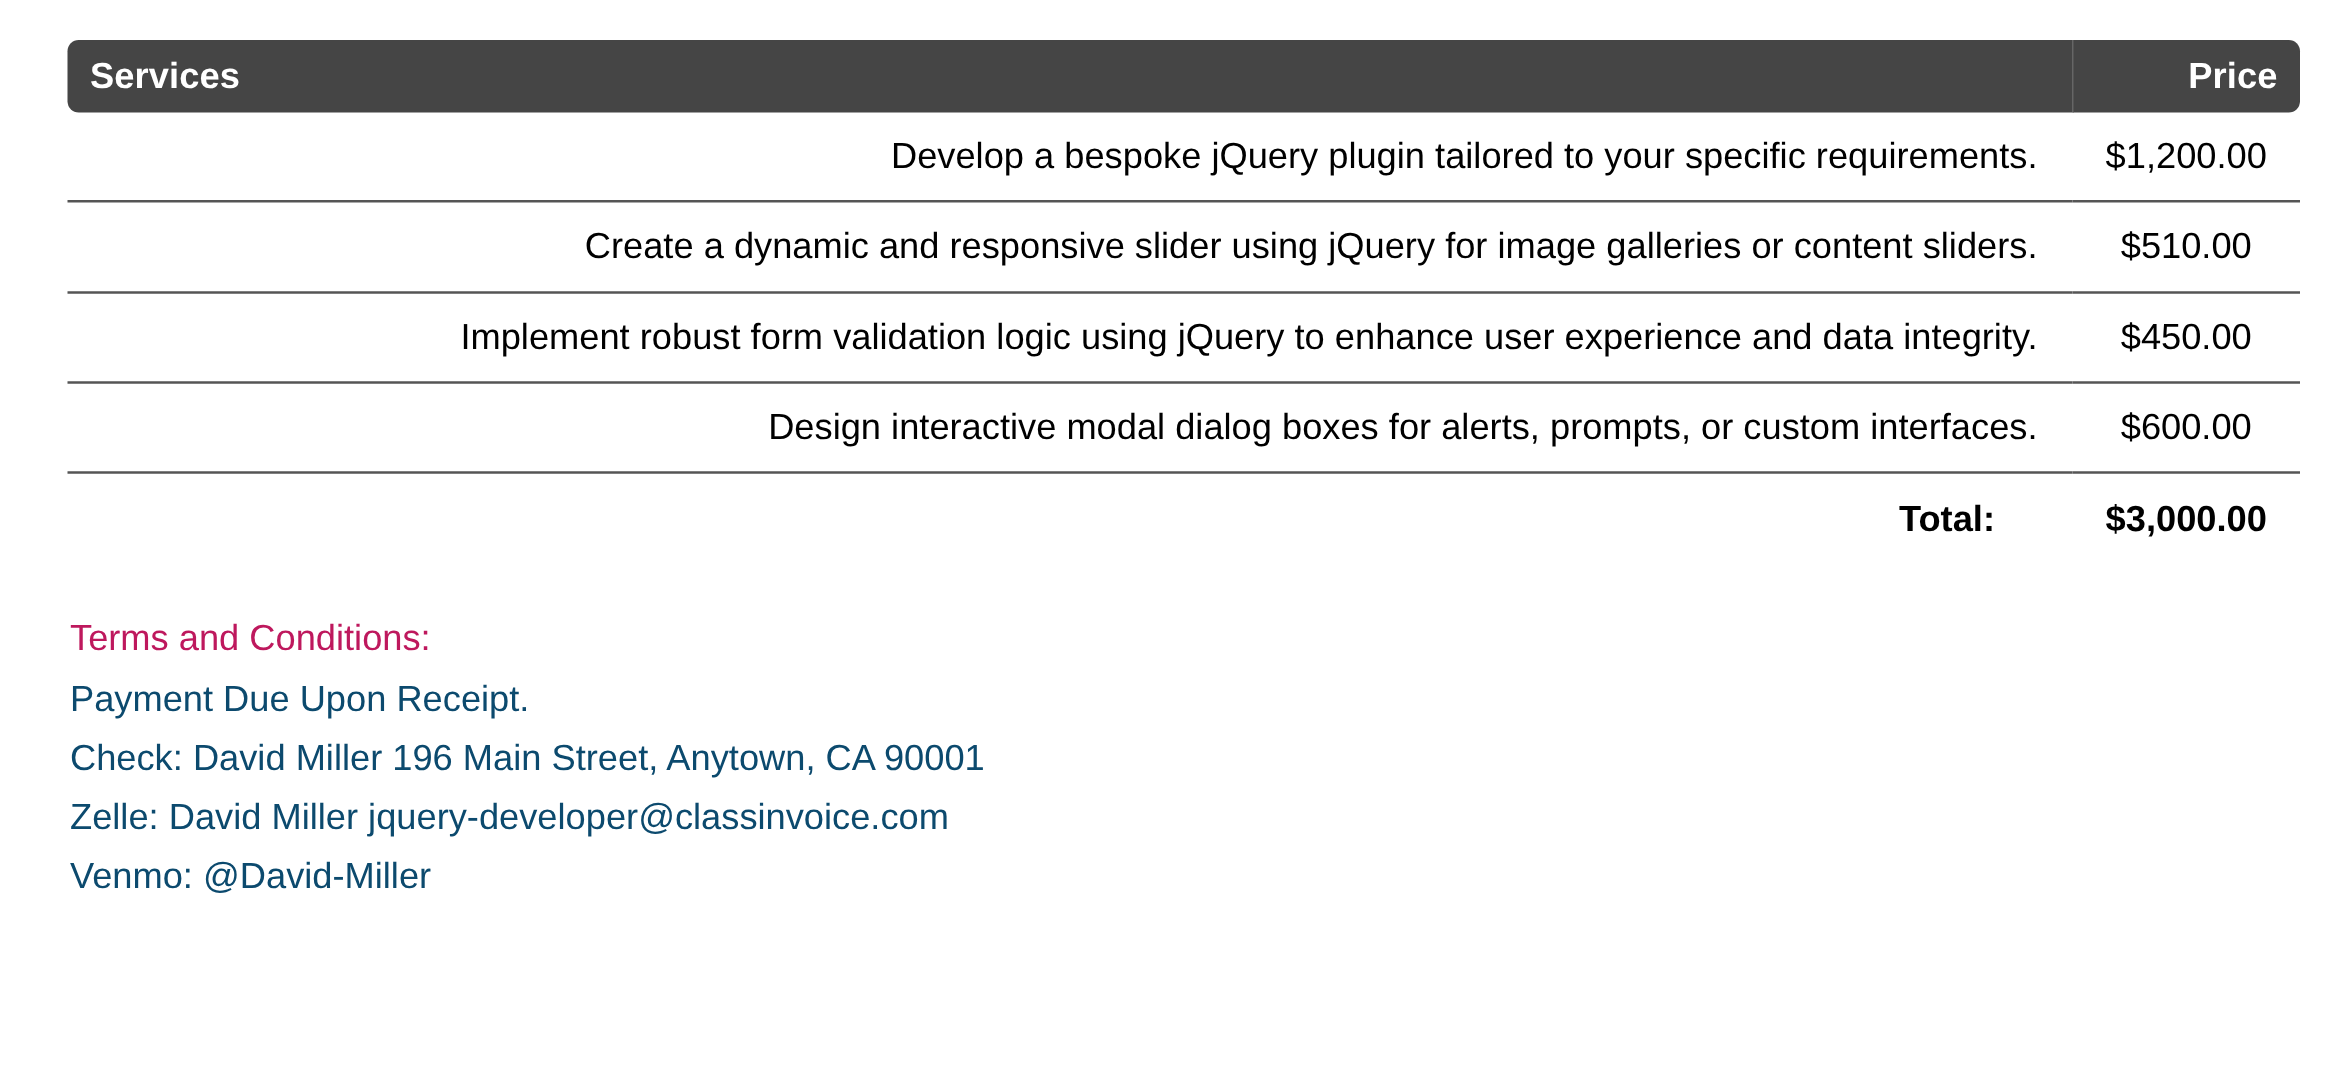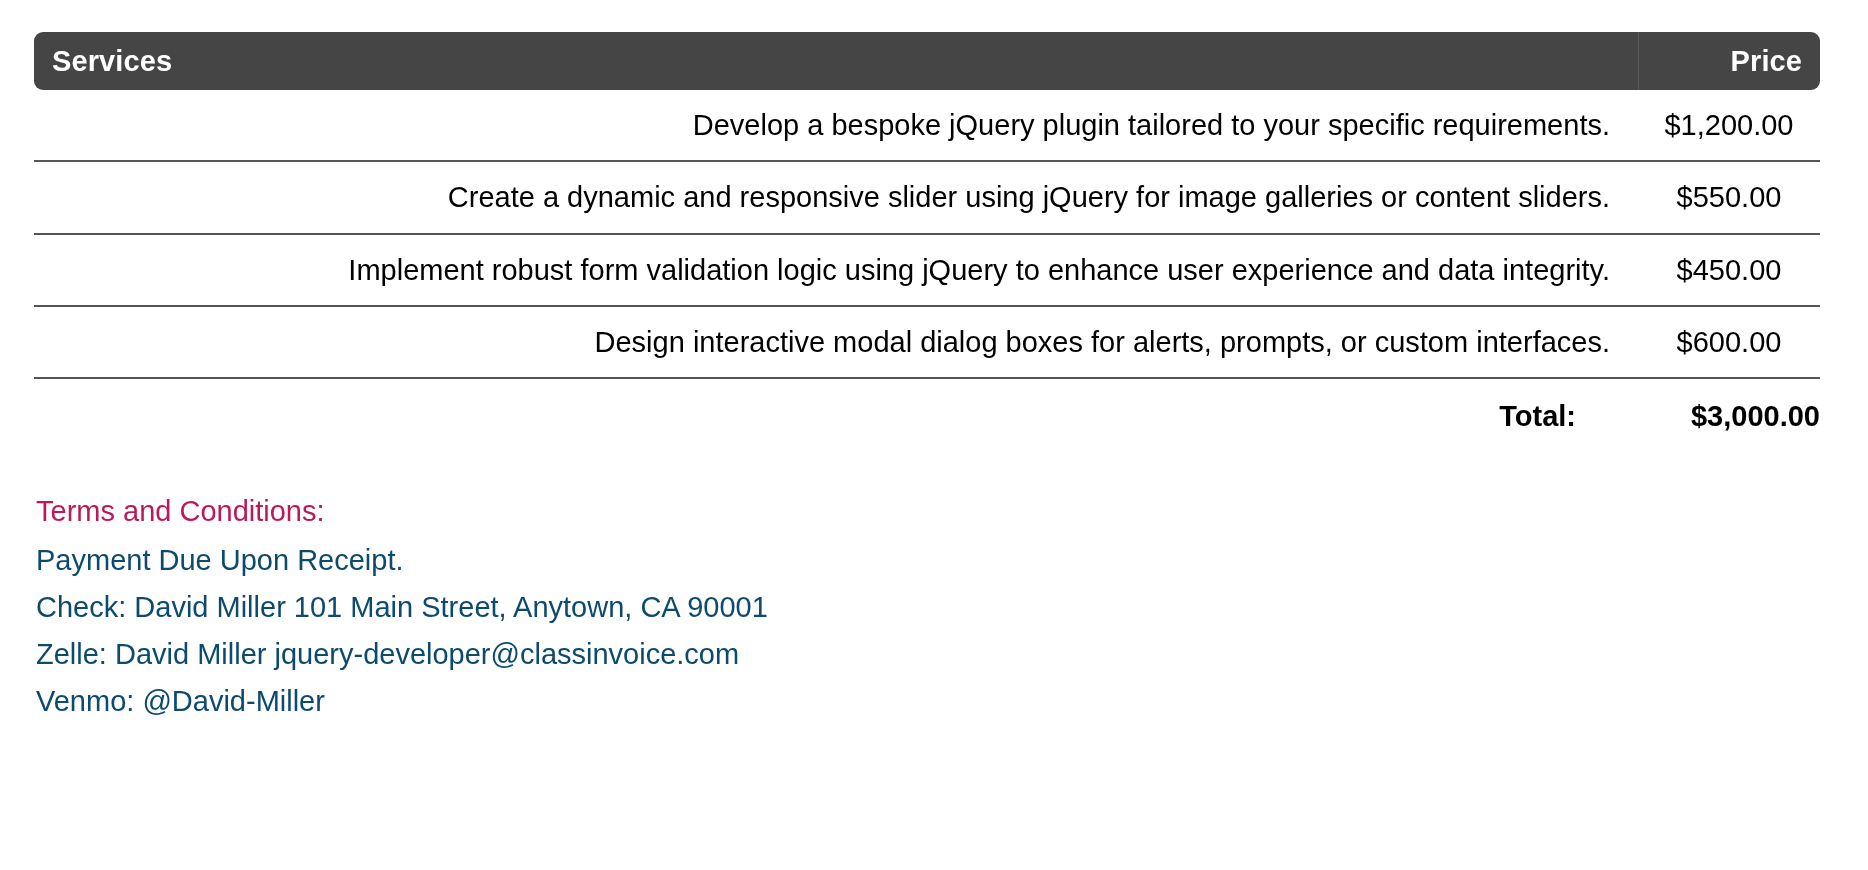--- a/index.html
+++ b/index.html
@@ -14,21 +14,21 @@
   body {
     font-family: "Liberation Sans", sans-serif;
     color: #000000;
     -webkit-font-smoothing: antialiased;
   }
 
   .page {
     position: relative;
     width: 1868px;
     height: 870px;
-    padding: 32px 40px 0 34px;
+    padding: 32px 40px 0 54px;
   }
 
   
   .invoice-table {
     width: 1786px;
     border-collapse: collapse;
     table-layout: fixed;
   }
 
   .invoice-table col.col-service { width: 1604px; }
@@ -92,21 +92,21 @@
     padding-top: 18px;
     padding-bottom: 0;
   }
 
   tr.total-row td.total-label {
     text-align: right;
     padding-right: 62px;
   }
 
   tr.total-row td.total-value {
-    text-align: right;
+    text-align: center;
     white-space: nowrap;
   }
 
   
   .terms {
     margin-top: 62px;
     padding-left: 2px;
   }
 
   .terms-heading {
@@ -144,39 +144,39 @@
       </tr>
     </thead>
 
     <tbody>
       <tr>
         <td class="cell-service">Develop a bespoke jQuery plugin tailored to your specific requirements.</td>
         <td class="cell-price">$1,200.00</td>
       </tr>
       <tr>
         <td class="cell-service">Create a dynamic and responsive slider using jQuery for image galleries or content sliders.</td>
-        <td class="cell-price">$550.00</td>
+        <td class="cell-price">$510.00</td>
       </tr>
       <tr>
         <td class="cell-service">Implement robust form validation logic using jQuery to enhance user experience and data integrity.</td>
         <td class="cell-price">$450.00</td>
       </tr>
       <tr>
         <td class="cell-service">Design interactive modal dialog boxes for alerts, prompts, or custom interfaces.</td>
         <td class="cell-price">$600.00</td>
       </tr>
 
       <tr class="total-row">
         <td class="total-label">Total:</td>
         <td class="total-value">$3,000.00</td>
       </tr>
     </tbody>
   </table>
 
   <div class="terms">
     <div class="terms-heading">Terms and Conditions:</div>
     <div class="terms-line">Payment Due Upon Receipt.</div>
-    <div class="terms-line">Check: David Miller 101 Main Street, Anytown, CA 90001</div>
+    <div class="terms-line">Check: David Miller 196 Main Street, Anytown, CA 90001</div>
     <div class="terms-line">Zelle: David Miller jquery-developer@classinvoice.com</div>
     <div class="terms-line">Venmo: @David-Miller</div>
   </div>
 
 </div>
 
 </body></html>

